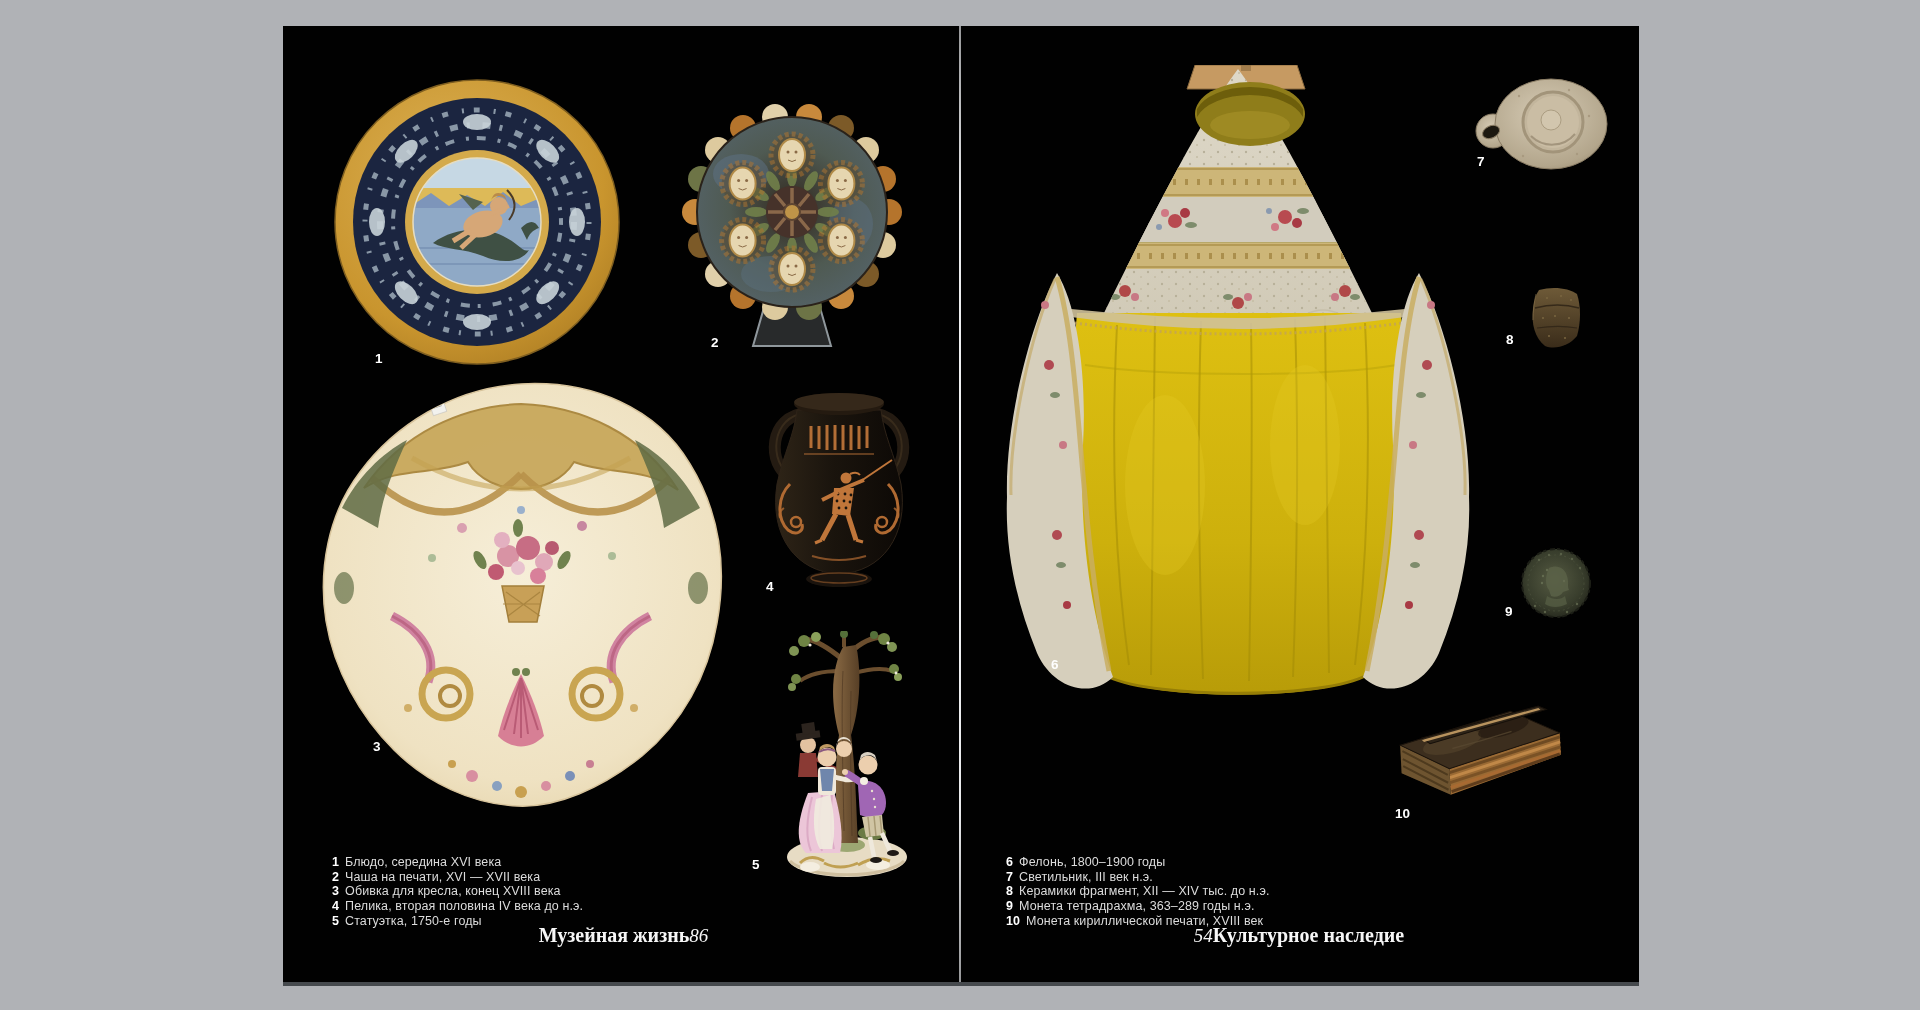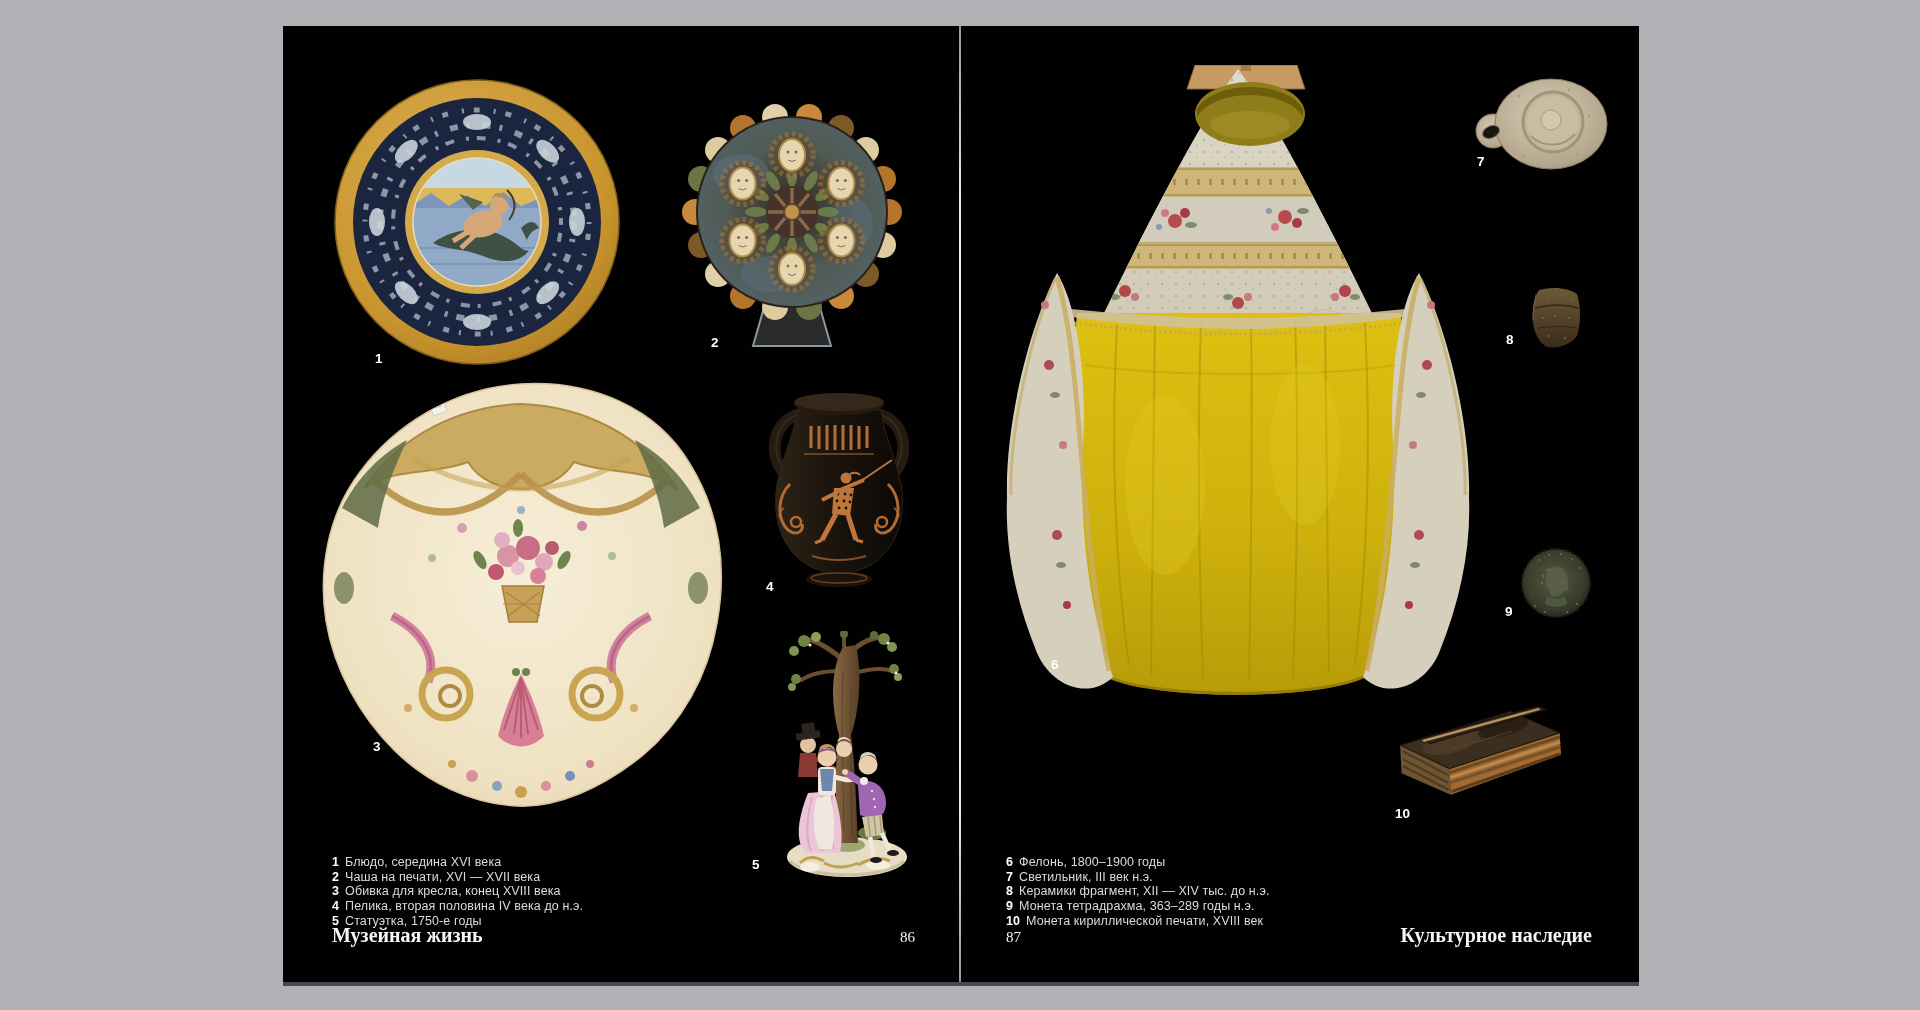--- a/index.html
+++ b/index.html
@@ -9,24 +9,24 @@
           box-shadow:0 4px 0 rgba(52,55,60,.85);}
   .page{position:relative;background:#010101;flex:none;overflow:hidden;}
   .page.left{width:676px;}
   .page.right{width:678px;}
   .gutter{width:2px;flex:none;background:linear-gradient(to bottom,#97989a,#e9eaec 18%,#f2f3f5 50%,#e9eaec 82%,#97989a);}
   .art{position:absolute;margin:0;padding:0;line-height:0;}
   .fig-num{position:absolute;color:#ffffff;font-weight:700;font-size:13.5px;line-height:1;}
   .captions{position:absolute;top:829px;color:#dcdcdc;font-size:12.5px;line-height:14.7px;letter-spacing:.1px;}
   .cap-row{white-space:nowrap;}
   .cap-num{font-weight:700;color:#fff;display:inline-block;margin-right:6px;}
-  .footer{position:absolute;top:898px;display:flex;justify-content:space-between;align-items:baseline;
+  .footer{position:absolute;top:898px;display:flex;justify-content:center;align-items:baseline;
           font-family:"Liberation Serif",serif;color:#f6f6f6;}
   .footer-title{font-weight:700;font-size:20px;}
-  .page-num{font-size:15px;}
+  .page-num{font-size:19px;font-style:italic;}
 </style>
 </head>
 <body>
 
 <div class="stage">
   <div class="spread">
 
     <section class="page left">
 
       <figure class="art" style="left:50px;top:52px">
@@ -640,19 +640,19 @@
 
       <div class="captions" style="left:45px">
         <div class="cap-row"><span class="cap-num">6</span><span class="cap-text">Фелонь, 1800–1900 годы</span></div>
         <div class="cap-row"><span class="cap-num">7</span><span class="cap-text">Светильник, III век н.э.</span></div>
         <div class="cap-row"><span class="cap-num">8</span><span class="cap-text">Керамики фрагмент, XII — XIV тыс. до н.э.</span></div>
         <div class="cap-row"><span class="cap-num">9</span><span class="cap-text">Монета тетрадрахма, 363–289 годы н.э.</span></div>
         <div class="cap-row"><span class="cap-num">10</span><span class="cap-text">Монета кириллической печати, XVIII век</span></div>
       </div>
 
       <div class="footer" style="left:45px;right:47px">
-        <span class="page-num">87</span>
+        <span class="page-num">54</span>
         <span class="footer-title">Культурное наследие</span>
       </div>
     </section>
 
   </div>
 </div>
 
 </body></html>

